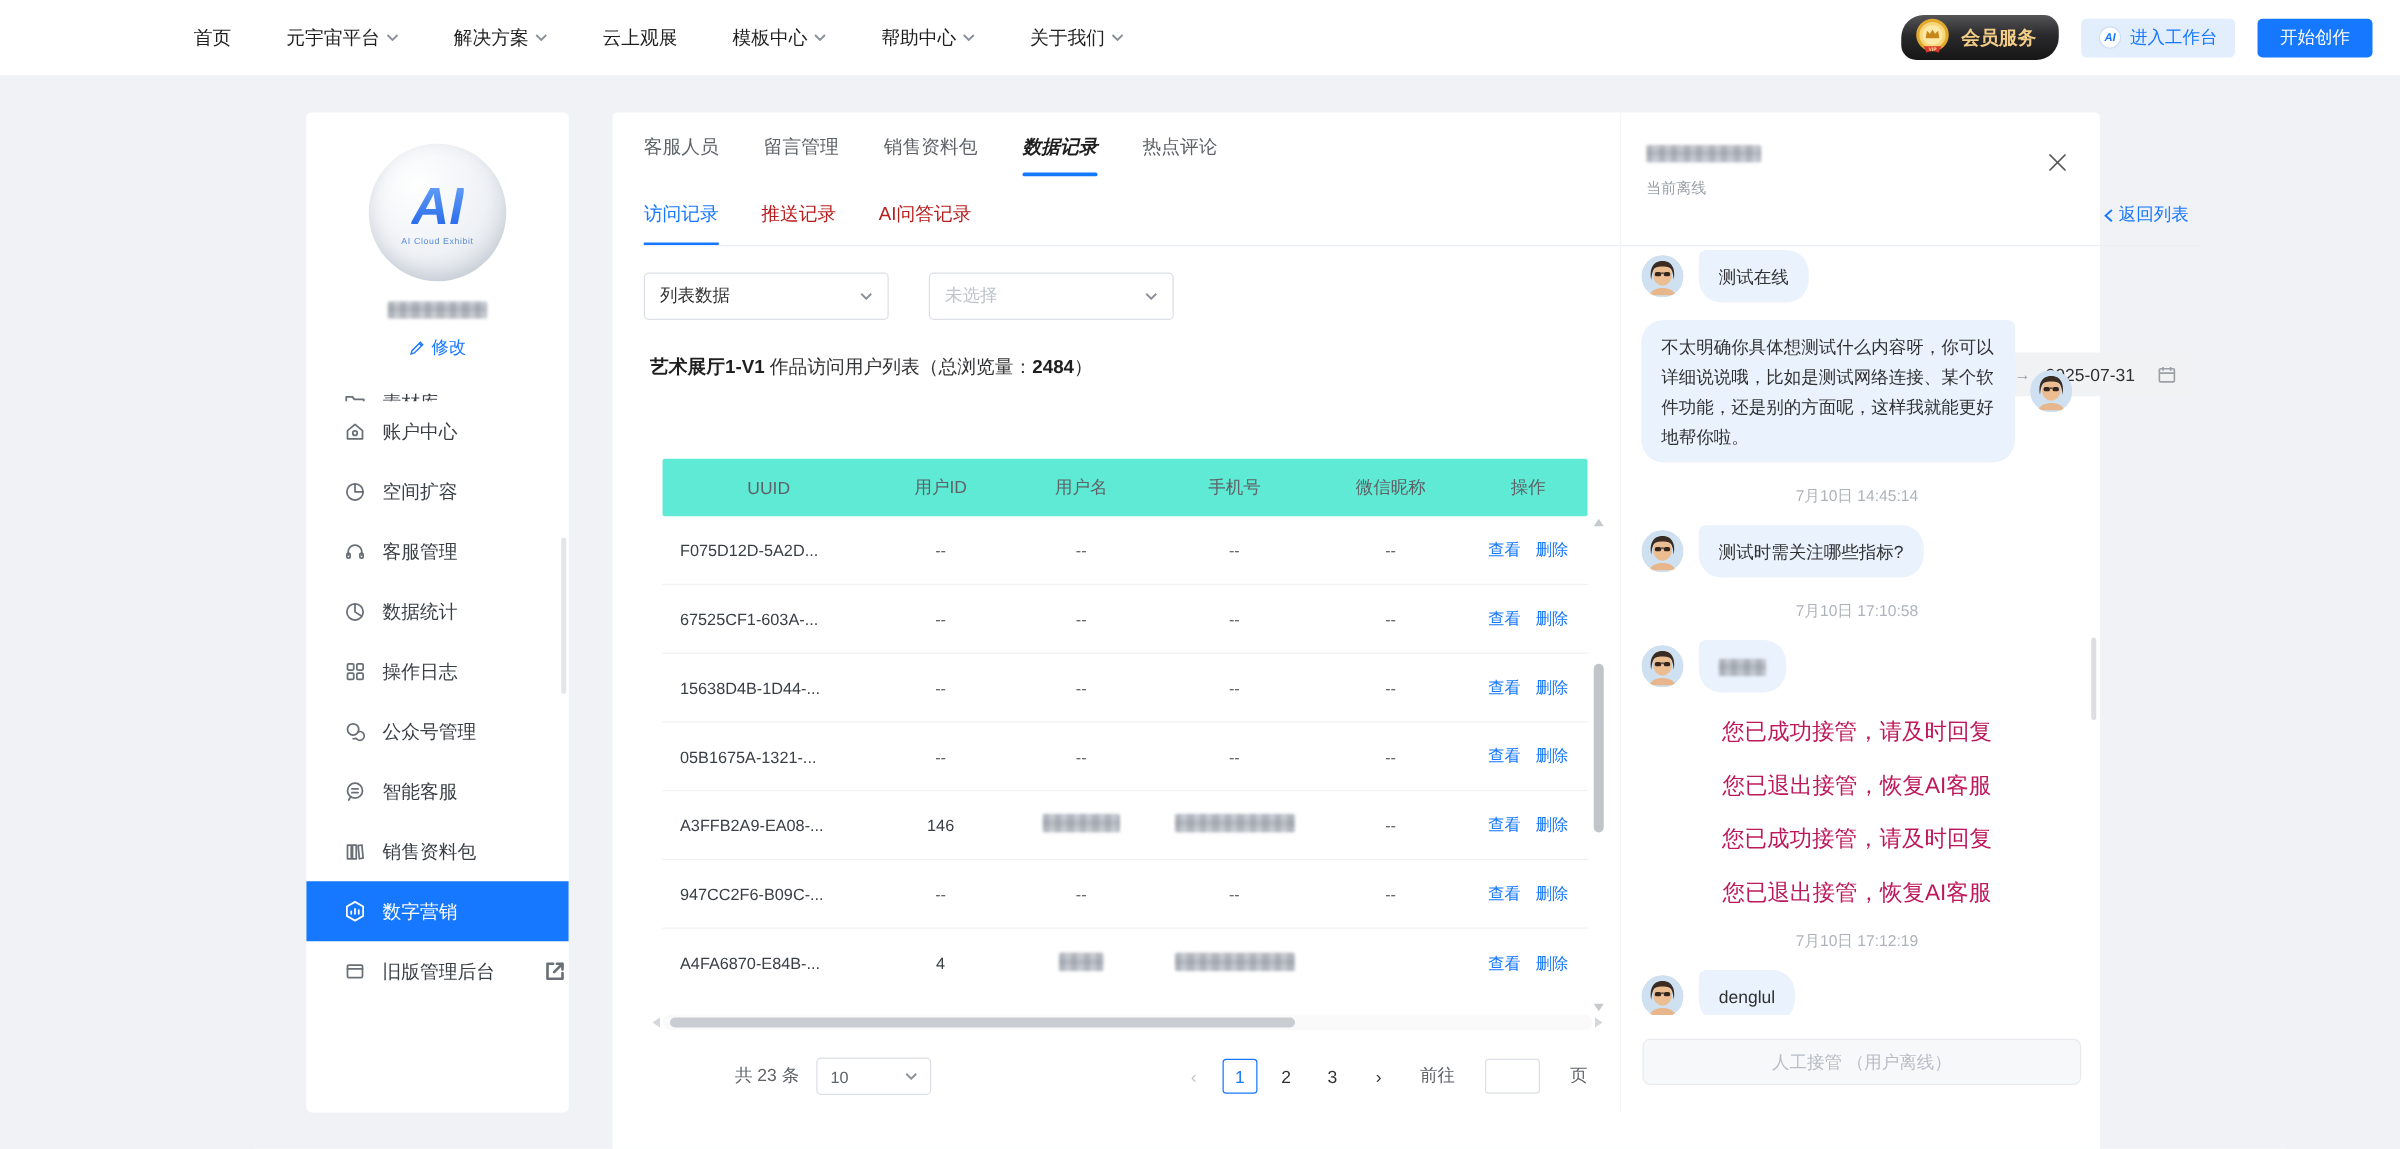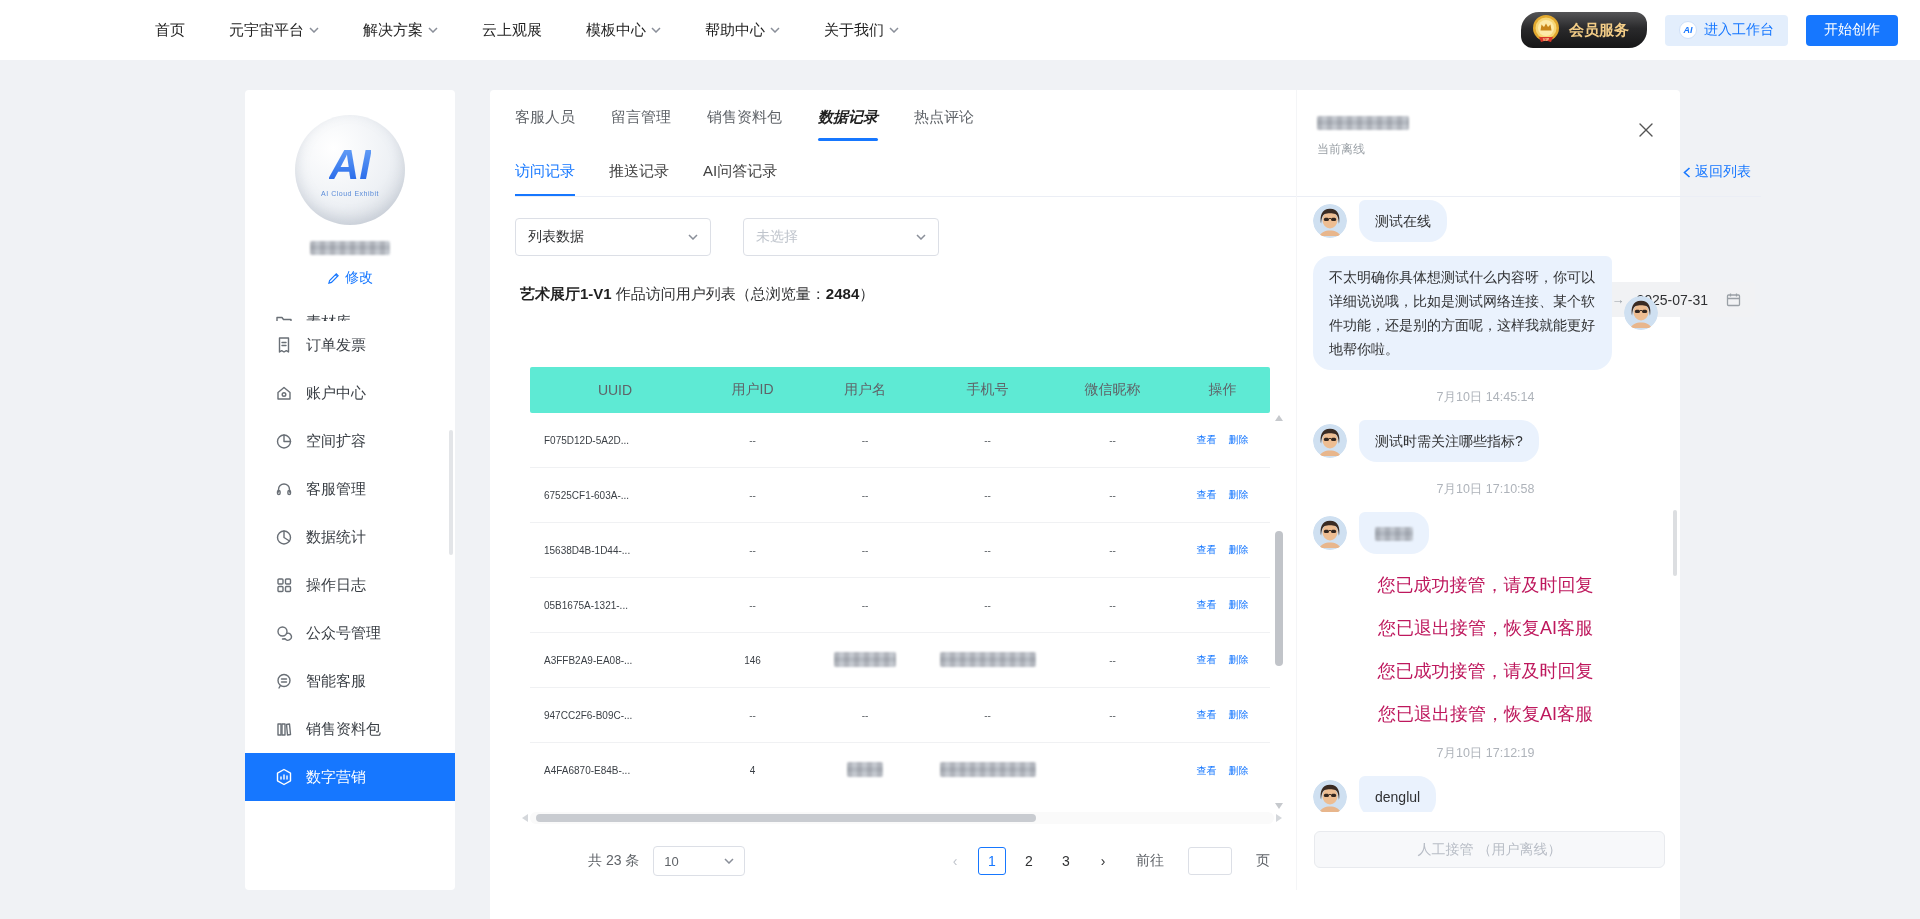--- a/index.html
+++ b/index.html
@@ -42,21 +42,21 @@
   
   .main-card { position:absolute; left:490px; top:90px; width:1190px; height:900px; background:#fff; border-radius:4px; }
 
   
   .tabs { position:absolute; left:25px; top:18px; display:flex; gap:36px; }
   .tab { font-size:15px; color:#5f6368; padding-bottom:14px; cursor:pointer; position:relative; }
   .tab.active { color:#1f1f1f; font-weight:700;font-style:italic; }
   .tab.active::after { content:""; position:absolute; left:0; right:0; bottom:0; height:3px; background:#1677ff; border-radius:2px; }
   .subtabs-row { position:absolute; left:25px; top:72px; width:1246px; border-bottom:1px solid #ebeef5; display:flex; align-items:flex-end; }
   .subtabs { display:flex; gap:34px; }
-  .subtab { font-size:15px; color:#404040; padding-bottom:15px; cursor:pointer; position:relative; }
+  .subtab { font-size:15px; color:#b91c1c; padding-bottom:15px; cursor:pointer; position:relative; }
   .subtab.active { color:#1677ff; }
   .subtab.active::after { content:""; position:absolute; left:0; right:0; bottom:0; height:2px; background:#1677ff; }
   .back-link { margin-left:auto; margin-right:10px; padding-bottom:15px; color:#1677ff; font-size:14px; display:flex; align-items:center; gap:4px; cursor:pointer; }
   .back-chev { width:8px; height:11px; }
   .back-chev polyline { fill:none; stroke:#1677ff; stroke-width:1.6; }
 
   
   .selects { position:absolute; left:25px; top:128px; display:flex; gap:32px; }
   .select { width:196px; height:38px; border:1px solid #dcdfe6; border-radius:4px; display:flex; align-items:center; padding:0 12px; font-size:14px; cursor:pointer; background:#fff; }
   .select .val { color:#303133; }
@@ -73,21 +73,21 @@
   .date-range { height:35px; background:#f1f2f4; border-radius:4px; display:flex; align-items:center; gap:12px; padding:0 14px; font-size:14px; color:#303133; cursor:pointer; }
   .date-arrow { color:#9aa0a6; font-size:13px; }
   .cal-icon { width:15px; height:15px; margin-left:6px; }
   .cal-icon * { fill:none; stroke:#9aa0a6; stroke-width:1.3; }
 
   
   .table { position:absolute; left:40px; top:277px; width:740px; }
   .thead { display:flex; height:46px; background:#5eead4; align-items:center; border-radius:2px; }
   .th { font-size:14px; color:#5f6368; font-weight:500; text-align:center; }
   .trow { display:flex; height:55px; align-items:center; border-bottom:1px solid #f0f1f3; }
-  .td { font-size:10px; color:#3a3f45; text-align:center; }
+  .td { font-size:13px; color:#3a3f45; text-align:center; }
   .c-uuid { width:170px; text-align:left; padding-left:14px; }
   .c-uid { width:105px; } .c-uname { width:120px; } .c-phone { width:125px; } .c-wx { width:125px; } .c-act { width:95px; }
   .th.c-uuid { text-align:center; padding-left:0; }
   .dash { color:#5f6368; }
   .act-links { display:flex; gap:12px; justify-content:center; }
   .act-links span { color:#1677ff; cursor:pointer; }
   .vscroll { position:absolute; right:-14px; top:46px; width:10px; height:398px; }
   .vscroll .arrow-up, .vscroll .arrow-down { position:absolute; left:1px; width:0; height:0; border-left:4px solid transparent; border-right:4px solid transparent; }
   .arrow-up { top:2px; border-bottom:6px solid #c6c9cd; }
   .arrow-down { bottom:2px; border-top:6px solid #c6c9cd; }
@@ -215,27 +215,20 @@
       <div class="menu-item clipped">
         <div class="clip-inner">
           <svg viewBox="0 0 18 18">
               <path d="M2 4.5 h5 l1.5 2 H16 v8 H2 Z"></path>
             </svg>
           <span>素材库</span>
         </div>
       </div>
       <div class="menu-item">
         <svg viewBox="0 0 18 18">
-            <path d="M4.5 2 h9 v14 l-2.2-1.4 -2.3 1.4 -2.3-1.4 -2.2 1.4 Z"></path>
-            <path d="M7 6.5 h4 M7 9.5 h4"></path>
-          </svg>
-        <span>订单发票</span>
-      </div>
-      <div class="menu-item">
-        <svg viewBox="0 0 18 18">
             <path d="M3 8.5 L9 3.5 L15 8.5 V15 H3 Z"></path>
             <circle cx="9" cy="10.5" r="1.8"></circle>
           </svg>
         <span>账户中心</span>
       </div>
       <div class="menu-item">
         <svg viewBox="0 0 18 18">
             <circle cx="9" cy="9.5" r="6.5"></circle>
             <path d="M9 9.5 V3 M9 9.5 L15.5 9.5"></path>
           </svg>
@@ -286,20 +279,30 @@
             <path d="M11.5 4.5 L14.5 4 L15.5 14.5 L12.5 15 Z"></path>
           </svg>
         <span>销售资料包</span>
       </div>
       <div class="menu-item active">
         <svg viewBox="0 0 18 18">
             <polygon points="9,1.5 15.5,5.2 15.5,12.8 9,16.5 2.5,12.8 2.5,5.2"></polygon>
             <path d="M6 11 v-2 M9 11 v-4 M12 11 v-3"></path>
           </svg>
         <span>数字营销</span>
+      </div>
+      <div class="menu-item">
+        <svg viewBox="0 0 18 18">
+            <rect x="3" y="4" width="12" height="10" rx="1"></rect>
+            <path d="M3 7 h12"></path>
+          </svg>
+        <span>旧版管理后台</span>
+        <svg class="ext-icon" width="12" height="12" viewBox="0 0 12 12">
+            <path d="M5 2 H2 V10 H10 V7 M7 2 H10 V5 M10 2 L5.5 6.5" fill="none" stroke-width="1.2"></path>
+          </svg>
       </div>
     </nav>
     <div class="side-scroll"></div>
   </aside>
 
   <section class="main-card">
 
     <div class="tabs">
       <div class="tab">客服人员</div>
       <div class="tab">留言管理</div>

